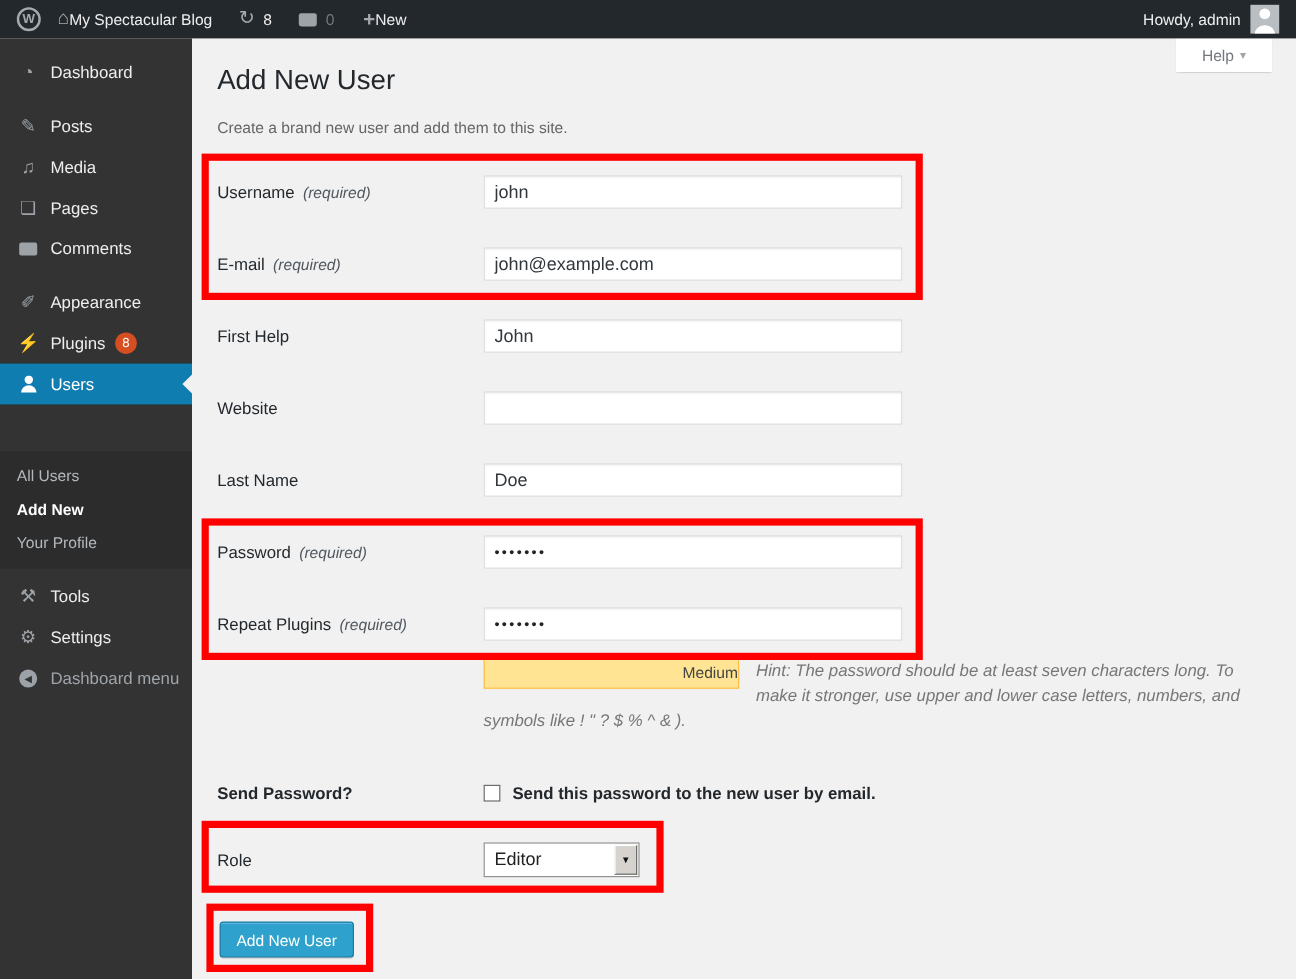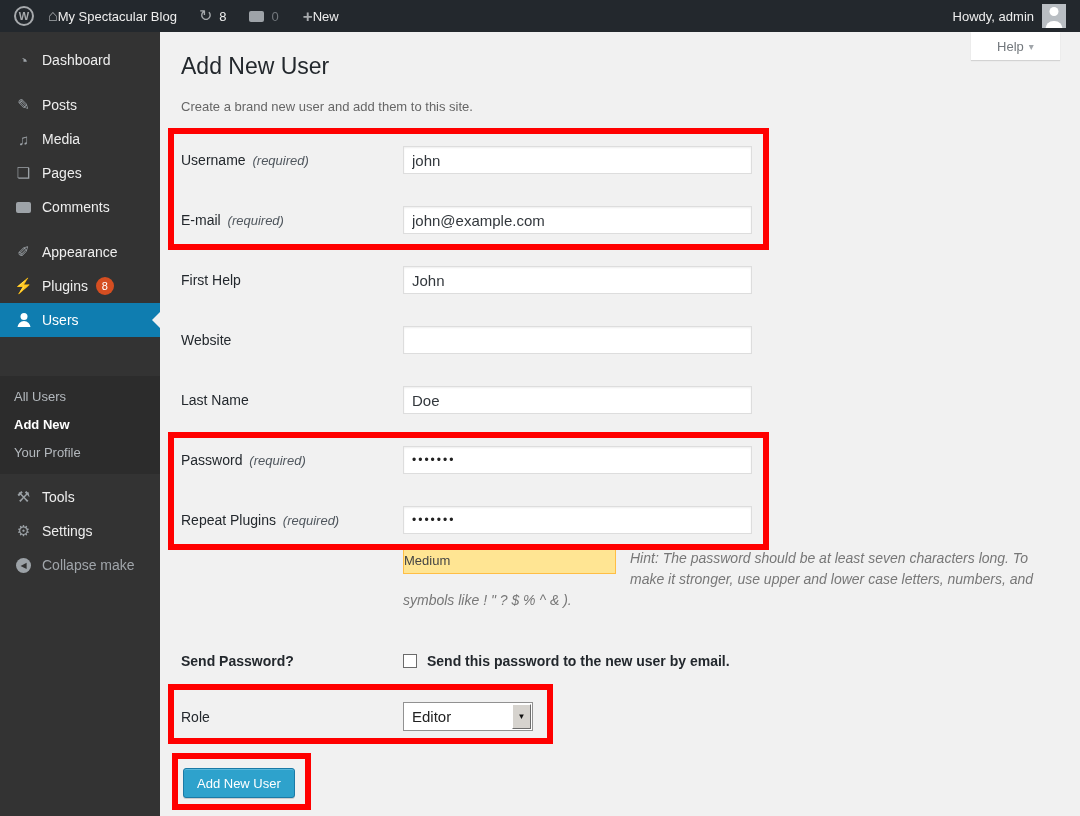--- a/index.html
+++ b/index.html
@@ -90,21 +90,21 @@
     color:#333; font-size:8px; display:flex; align-items:center; justify-content:center;
   }
   .collapse-label { color:#a0a5aa; }
 
   
   #content {
     position:absolute; left:160px; top:32px; width:920px; height:784px;
     padding:0 0 0 21px;
   }
   #help-tab {
-    position:absolute; right:20px; top:32px; width:89px; height:28px;
+    position:absolute; right:20px; top:32px; width:80px; height:28px;
     background:#fff; color:#72777c; font-size:13px;
     display:flex; align-items:center; justify-content:center; gap:5px;
     box-shadow:0 1px 1px rgba(0,0,0,.12); cursor:pointer; z-index:45;
   }
   .help-chev { font-size:10px; color:#a0a5aa; }
   h1#page-title {
     margin-top:19px; font-size:23px; font-weight:400; color:#23282d; line-height:30px;
   }
   p#page-desc { margin-top:18px; font-size:13px; color:#666; line-height:16px; }
 
@@ -118,21 +118,21 @@
     box-shadow:inset 0 1px 2px rgba(0,0,0,.07);
     font-family:"Liberation Sans", sans-serif; outline:none;
   }
   input.pw { font-size:12px; letter-spacing:2px; color:#222; }
 
   .pwblock {
     margin:14px 0 0 222px; width:632px;
     font-style:italic; font-size:14px; color:#777; line-height:21px;
   }
   .strength {
-    float:left; width:213px; height:26px; line-height:24px; text-align:left;
+    float:left; width:213px; height:26px; line-height:24px; text-align:right;
     background:#ffe593; border:1px solid #ffbe45; color:#444;
     font-size:13px; font-style:normal; margin-right:14px;
   }
   .pwblock::after { content:""; display:block; clear:both; }
 
   .frow.send { margin-top:36px; margin-bottom:0;font-weight:bold; }
   .checkbox {
     width:14px; height:14px; background:#fff; border:1px solid #6b6b6b;
     display:inline-block; cursor:pointer;
   }
@@ -249,21 +249,21 @@
     <span class="mi-label">Tools</span>
   </div>
   <div class="menu-item">
     <span class="mi-icon">⚙</span>
     <span class="mi-label">Settings</span>
   </div>
   <div class="menu-item">
     <span class="mi-icon">
         <span class="collapse-circle">◀</span>
       </span>
-    <span class="collapse-label">Collapse make</span>
+    <span class="collapse-label">Dashboard menu</span>
   </div>
 </div>
 
 <div id="help-tab">
   <span>Help</span>
   <span class="help-chev">▾</span>
 </div>
 
 <div id="content">
   <h1 id="page-title">Add New User</h1>

